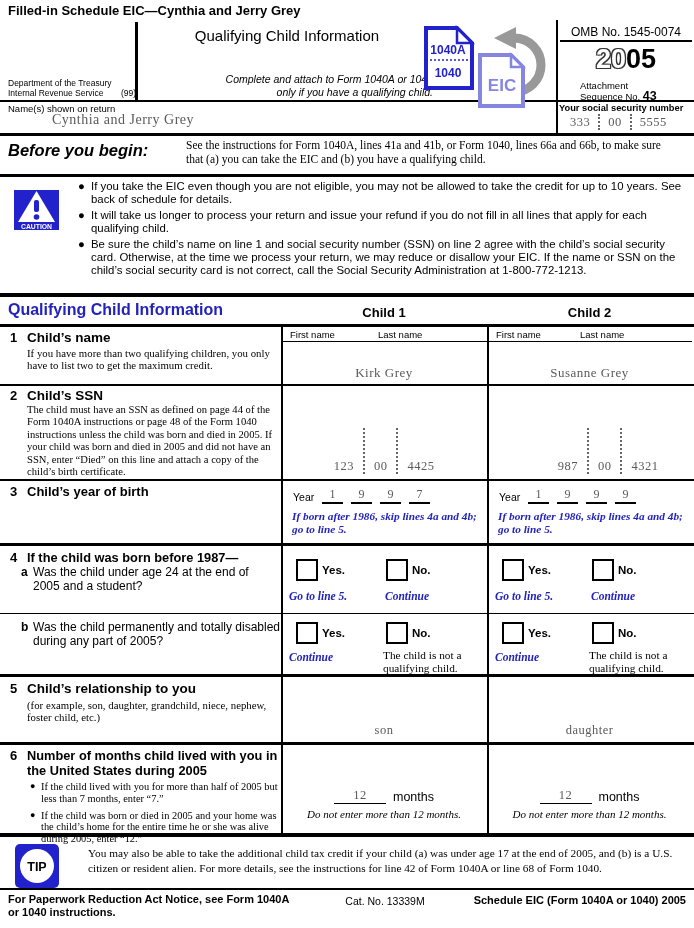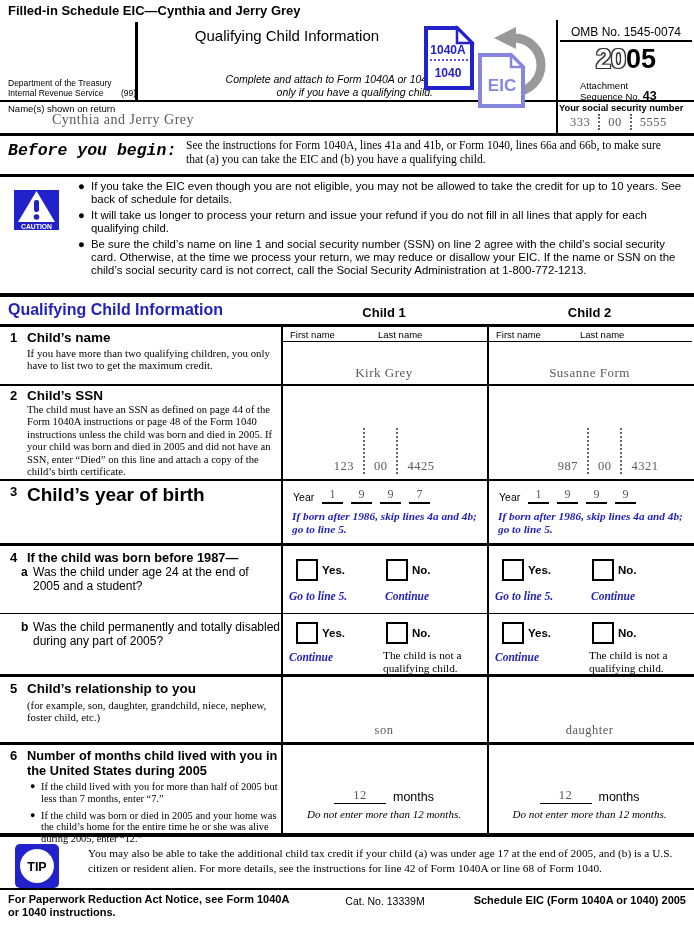--- a/index.html
+++ b/index.html
@@ -88,21 +88,21 @@
   <div class="abs flexend" style="left:562px;top:112px;width:128px;height:18px;">
     <span class="hw" style="font-size:12.5px;padding:0 8px;">333</span>
     <span class="vsep" style="height:16px;"></span>
     <span class="hw" style="font-size:12.5px;padding:0 8px;">00</span>
     <span class="vsep" style="height:16px;"></span>
     <span class="hw" style="font-size:12.5px;padding:0 8px;">5555</span>
   </div>
 
   <div class="rule" style="top:133px;height:3px;"></div>
 
-  <div class="abs b i" style="left:8px;top:141px;font-size:16.5px;font-family:Liberation Mono, monospace;">Before you begin:</div>
+  <div class="abs b i" style="left:8px;top:141px;font-size:16.5px;">Before you begin:</div>
   <div class="abs serif" style="left:186px;top:139px;width:492px;font-size:11.5px;line-height:13.5px;">See the instructions for Form 1040A, lines 41a and 41b, or Form 1040, lines 66a and 66b, to make sure that (a) you can take the EIC and (b) you have a qualifying child.</div>
 
   <div class="rule" style="top:174px;height:3px;"></div>
 
   <svg class="abs" style="left:13px;top:186px;" width="48" height="48" viewBox="0 0 48 48">
     <rect x="1" y="4" width="45" height="40" style="fill:var(--icon-blue,#2222cc)"></rect>
     <polygon points="23.5,5 42,36 5,36" fill="#fff"></polygon>
     <rect x="21" y="14" width="5" height="12" rx="2" style="fill:var(--icon-blue,#2222cc)"></rect>
     <circle cx="23.5" cy="31" r="2.8" style="fill:var(--icon-blue,#2222cc)"></circle>
     <text x="23.5" y="42.8" font-size="6.8" font-weight="bold" fill="#fff" text-anchor="middle" font-family="Liberation Sans, sans-serif">CAUTION</text>
@@ -134,21 +134,21 @@
 
   <div class="abs b" style="left:10px;top:330px;font-size:13px;">1</div>
   <div class="abs b" style="left:27px;top:330px;font-size:13.5px;">Child’s name</div>
   <div class="abs serif" style="left:27px;top:347px;width:250px;font-size:10.8px;line-height:12.3px;">If you have more than two qualifying children, you only have to list two to get the maximum credit.</div>
   <div class="abs" style="left:290px;top:329px;font-size:9.5px;">First name</div>
   <div class="abs" style="left:378px;top:329px;font-size:9.5px;">Last name</div>
   <div class="abs" style="left:496px;top:329px;font-size:9.5px;">First name</div>
   <div class="abs" style="left:580px;top:329px;font-size:9.5px;">Last name</div>
   <div class="abs" style="left:283px;top:341px;width:409px;height:1px;background:#000;"></div>
   <div class="abs hw ctr" style="left:281px;top:365px;width:206px;font-size:13px;">Kirk Grey</div>
-  <div class="abs hw ctr" style="left:487px;top:365px;width:205px;font-size:13px;">Susanne Form</div>
+  <div class="abs hw ctr" style="left:487px;top:365px;width:205px;font-size:13px;">Susanne Grey</div>
   <div class="rule" style="top:384px;height:2px;"></div>
 
   <div class="abs b" style="left:10px;top:388px;font-size:13px;">2</div>
   <div class="abs b" style="left:27px;top:388px;font-size:13.5px;">Child’s SSN</div>
   <div class="abs serif" style="left:27px;top:404px;width:254px;font-size:10.6px;line-height:12.4px;">The child must have an SSN as defined on page 44 of the Form 1040A instructions or page 48 of the Form 1040 instructions unless the child was born and died in 2005. If your child was born and died in 2005 and did not have an SSN, enter “Died” on this line and attach a copy of the child’s birth certificate.</div>
   <div class="abs flexend" style="left:281px;top:428px;width:206px;height:48px;justify-content:center;padding-bottom:2px;box-sizing:border-box;">
     <span class="hw" style="font-size:12.5px;padding:0 9px;">123</span>
     <span class="vsep" style="height:46px;"></span>
     <span class="hw" style="font-size:12.5px;padding:0 9px;">00</span>
     <span class="vsep" style="height:46px;"></span>
@@ -157,21 +157,21 @@
   <div class="abs flexend" style="left:487px;top:428px;width:205px;height:48px;justify-content:center;padding-bottom:2px;box-sizing:border-box;padding-left:37px;">
     <span class="hw" style="font-size:12.5px;padding:0 9px;">987</span>
     <span class="vsep" style="height:46px;"></span>
     <span class="hw" style="font-size:12.5px;padding:0 9px;">00</span>
     <span class="vsep" style="height:46px;"></span>
     <span class="hw" style="font-size:12.5px;padding:0 9px;">4321</span>
   </div>
   <div class="rule" style="top:479px;height:2px;"></div>
 
   <div class="abs b" style="left:10px;top:484px;font-size:13px;">3</div>
-  <div class="abs b" style="left:27px;top:484px;font-size:19px;">Child’s year of birth</div>
+  <div class="abs b" style="left:27px;top:484px;font-size:13px;">Child’s year of birth</div>
   <div class="abs flexend" style="left:293px;top:487px;gap:8px;">
     <span style="font-size:10.5px;padding-bottom:1px;">Year</span>
     <span class="hw ctr" style="width:21px;border-bottom:2px solid #000;font-size:12px;">1</span>
     <span class="hw ctr" style="width:21px;border-bottom:2px solid #000;font-size:12px;">9</span>
     <span class="hw ctr" style="width:21px;border-bottom:2px solid #000;font-size:12px;">9</span>
     <span class="hw ctr" style="width:21px;border-bottom:2px solid #000;font-size:12px;">7</span>
   </div>
   <div class="abs bnote" style="left:292px;top:510px;width:190px;font-size:11.3px;line-height:13px;">If born after 1986, skip lines 4a and 4b; go to line 5.</div>
   <div class="abs flexend" style="left:499px;top:487px;gap:8px;">
     <span style="font-size:10.5px;padding-bottom:1px;">Year</span>

